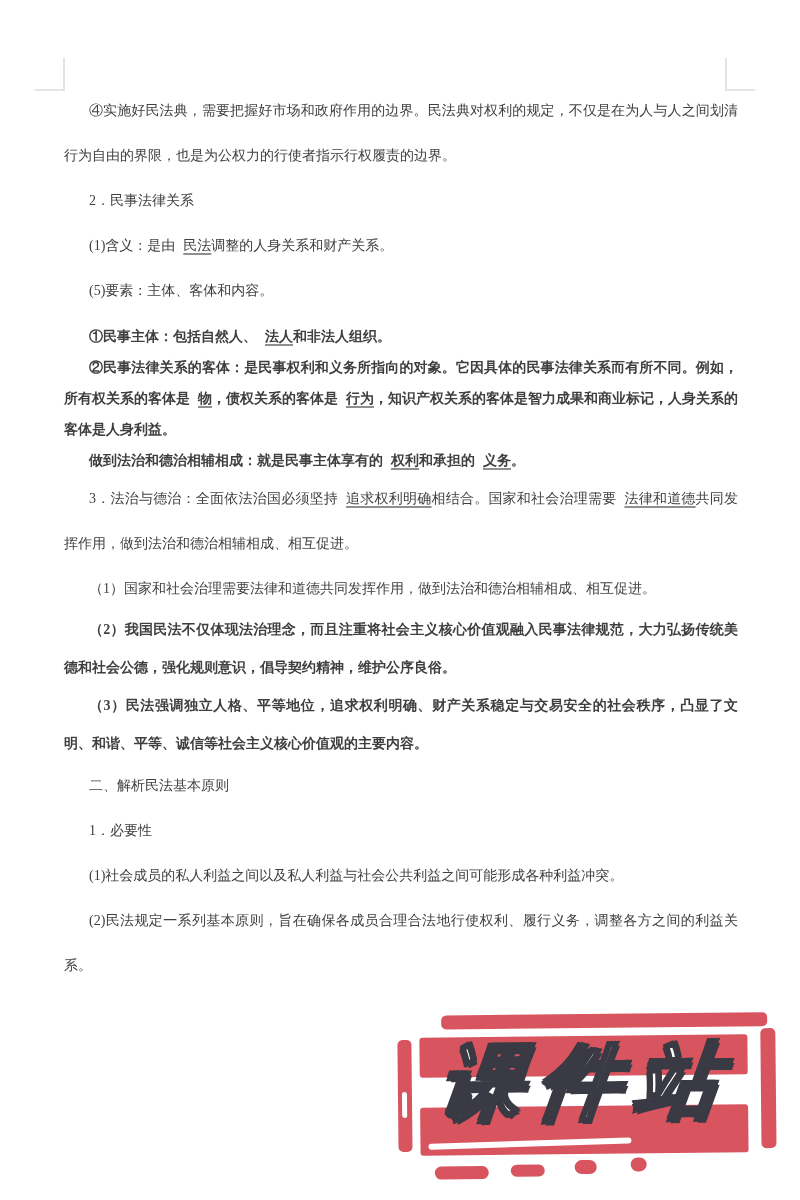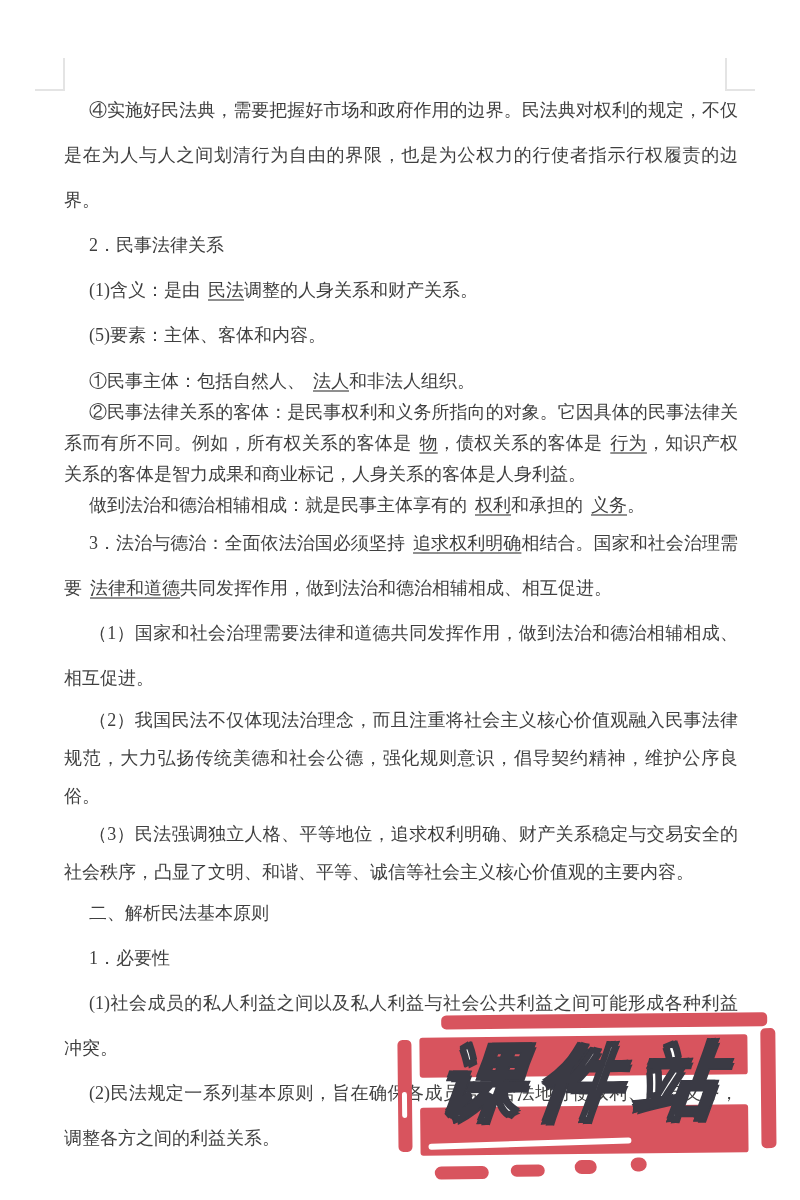--- a/index.html
+++ b/index.html
@@ -13,29 +13,29 @@
 
   
   .crop { position: absolute; width: 28px; height: 31px; }
   .crop-left  { left: 35px;  top: 58px; border-right: 2px solid #e4e4e4; border-bottom: 2px solid #e4e4e4; }
   .crop-right { left: 725px; top: 58px; border-left: 2px solid #e4e4e4;  border-bottom: 2px solid #e4e4e4; }
 
   
   .doc {
     position: absolute;
     left: 64px; top: 88px; width: 674px;
-    font-size: 18px;
+    font-size: 14px;
     color: #3f3f3f;
     text-align: justify;
     text-justify: inter-character;
   }
   .para { margin: 0; text-indent: 25px; }
   .loose   { line-height: 45px; }
-  .mid     { line-height: 38px; }
-  .compact { line-height: 31px; }
+  .mid     { line-height: 38px; font-weight: bold; }
+  .compact { line-height: 31px; font-weight: bold; }
   .gap-top { margin-top: 8px; }
   .bold { font-weight: normal; }
   .underline {
     text-decoration: underline;
     text-decoration-color: #8f8f8f;
     text-decoration-thickness: 2px;
     text-underline-offset: 3px;
     padding-left: 8px;
   }
 

